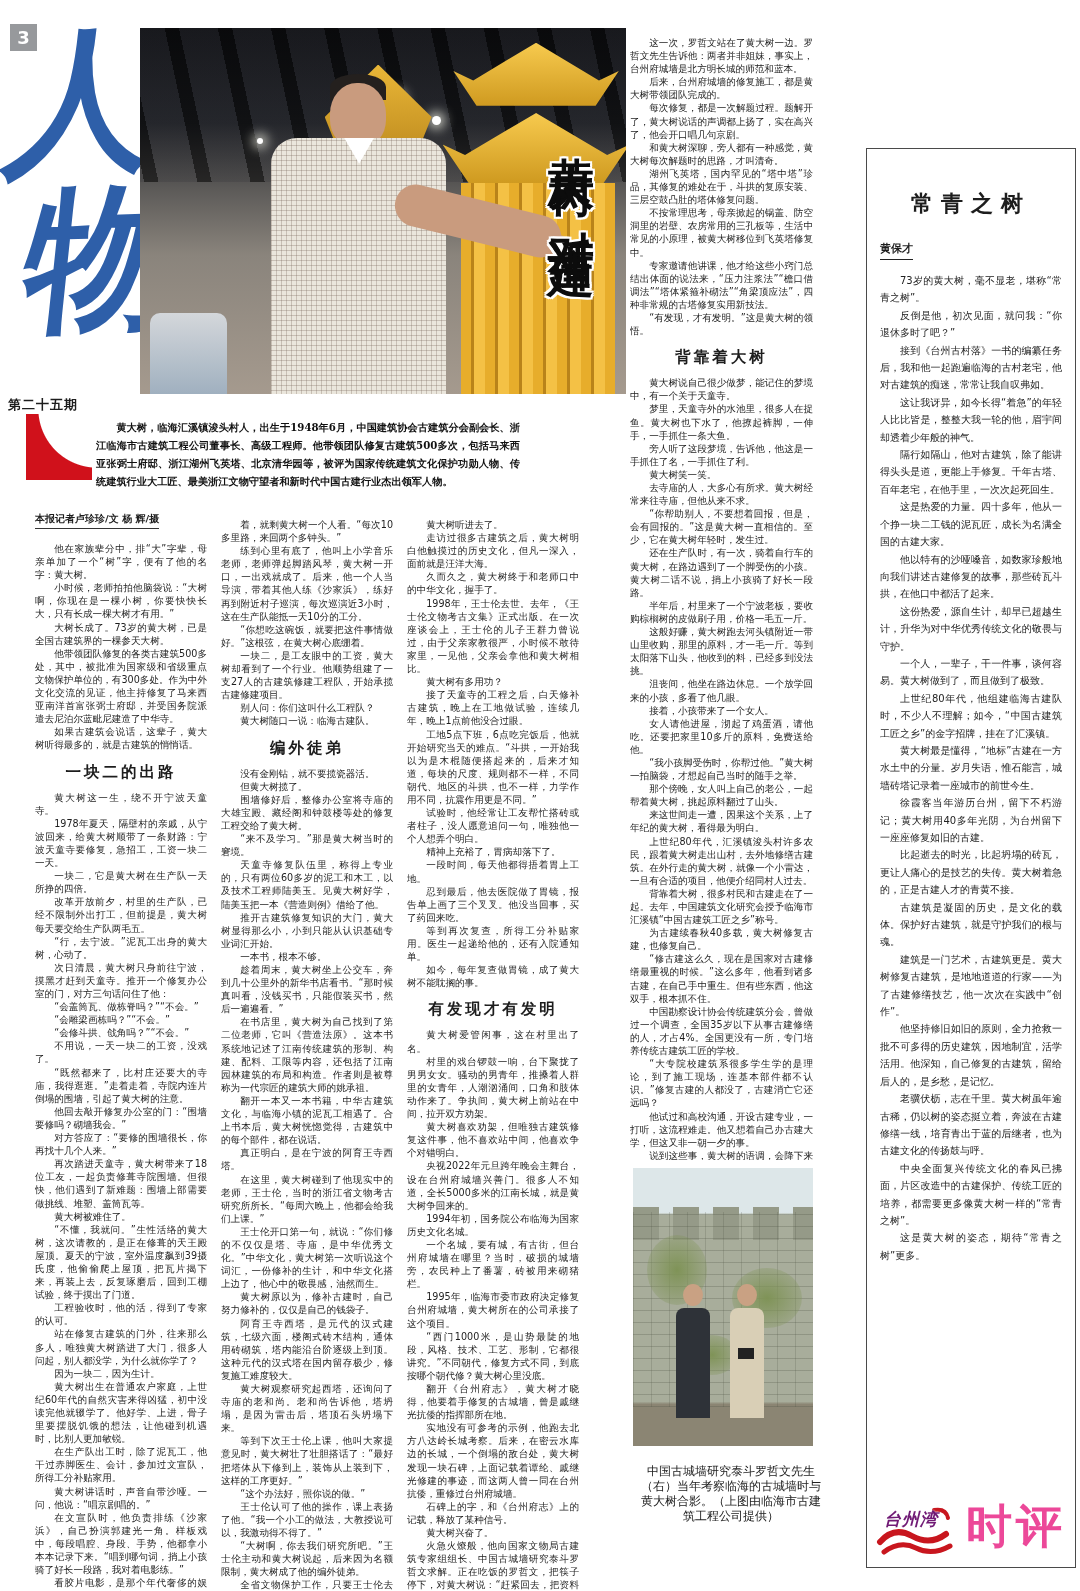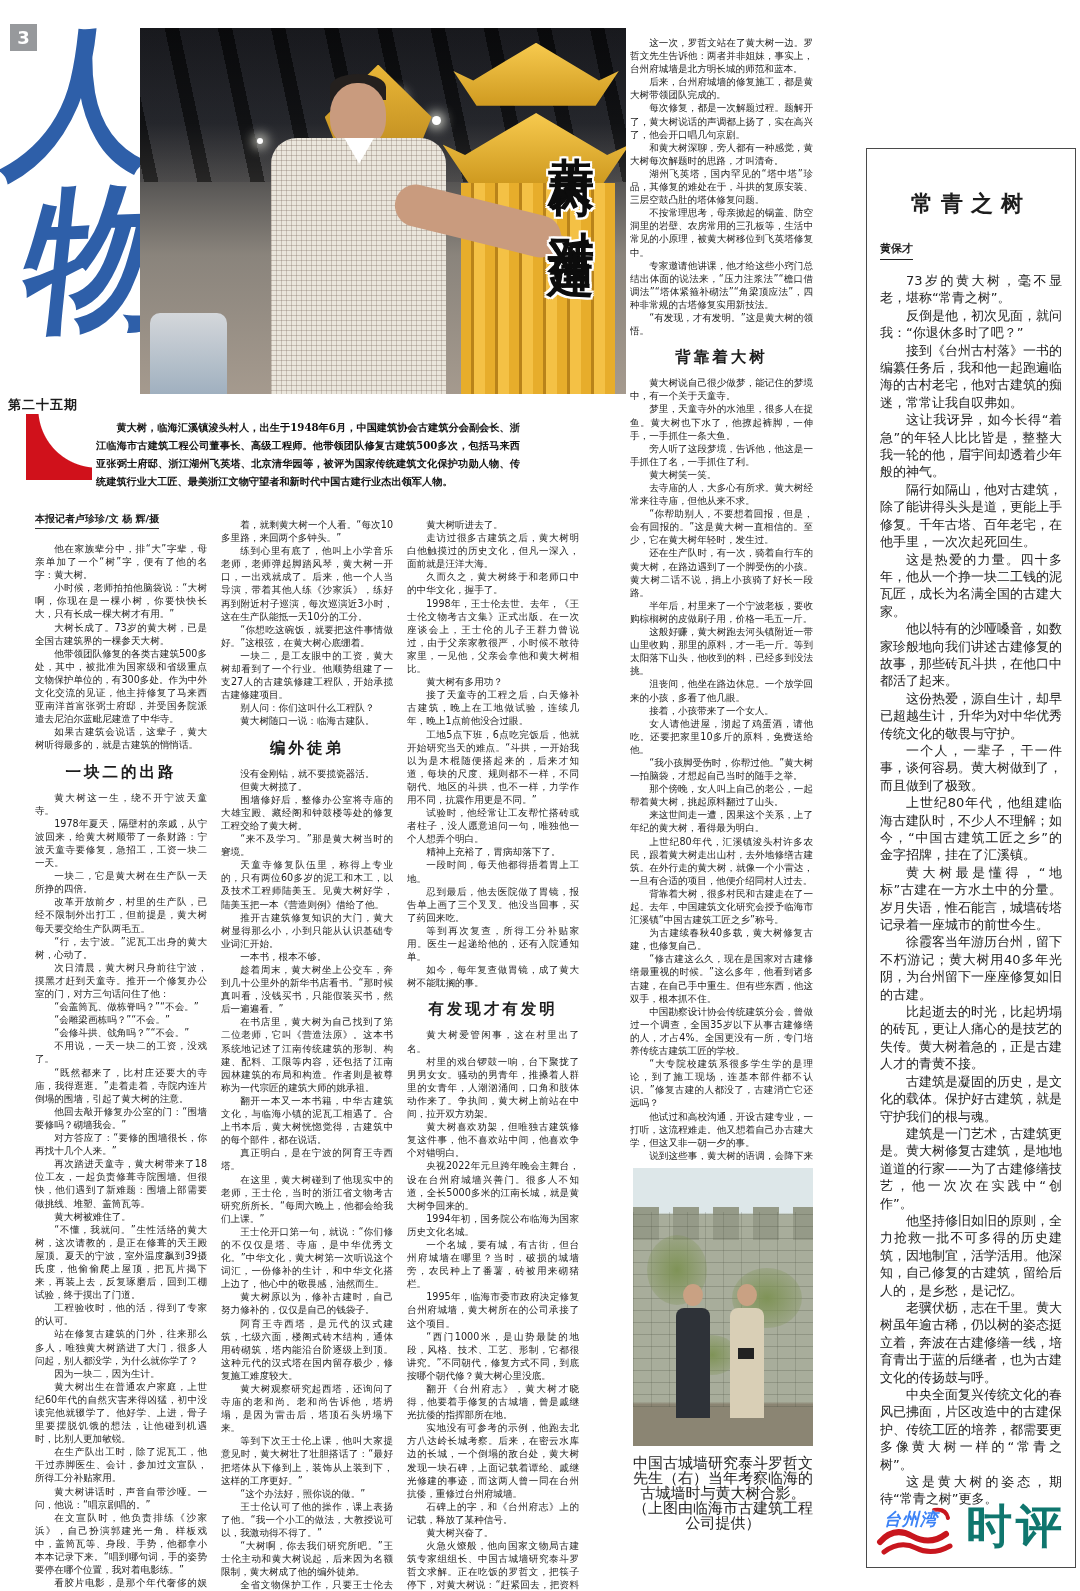--- a/index.html
+++ b/index.html
@@ -80,35 +80,35 @@
     background:repeating-linear-gradient(90deg,#959a88 0 26px,transparent 26px 40px);}
   .stones{position:absolute;left:0;top:16%;width:100%;height:70%;
     background:repeating-linear-gradient(0deg,rgba(70,75,60,.25) 0 1px,transparent 1px 12px),
                repeating-linear-gradient(90deg,rgba(70,75,60,.2) 0 1px,transparent 1px 18px);}
   .vine{position:absolute;border-radius:50%;background:radial-gradient(#7f9357,rgba(127,147,87,0));}
   .fig{position:absolute;bottom:10%;width:34px;height:110px;border-radius:8px 8px 0 0;}
   .figL{left:24%;background:#2e3238;}
   .figR{left:54%;background:#d9cfb6;}
   .fhead{position:absolute;top:-24px;left:7px;width:20px;height:22px;border-radius:50%;background:#c9a183;}
   .cam{position:absolute;top:40px;left:8px;width:16px;height:11px;background:#222;}
-  .caption{position:absolute;left:628px;top:1456px;width:190px;margin:0;
-    font-family:"DejaVu Serif",serif;font-size:15px;line-height:15px;text-align:center;color:#222;}
+  .caption{position:absolute;left:628px;top:1456px;width:190px;margin:8px;
+    font-family:"DejaVu Serif",serif;font-size:12px;line-height:15px;text-align:center;color:#222;}
   
   .sidebar{position:absolute;left:866px;top:148px;width:210px;height:1420px;
     border:1px solid #4a4a4a;box-sizing:border-box;padding:14px 13px;overflow:hidden;}
   .sbtitle{text-align:center;font-size:22px;letter-spacing:8px;font-weight:800;margin:26px 0 18px;}
   .sbauthor{display:inline-block;font-size:11px;font-weight:bold;border-bottom:1px solid #222;
     padding-bottom:3px;margin-bottom:12px;}
-  .sp{margin:0;text-indent:2em;text-align:justify;font-size:13px;line-height:17.4px;color:#222;}
+  .sp{margin:0;text-indent:2em;text-align:justify;font-size:10px;line-height:17.4px;color:#222;}
   
   .tpw{position:absolute;left:874px;top:1488px;width:200px;height:76px;}
   .swirl{position:absolute;left:0;top:4px;}
-  .tpw-brand{position:absolute;left:10px;top:20px;font-size:17px;font-weight:900;color:#3b82f6;
+  .tpw-brand{position:absolute;left:10px;top:20px;font-size:17px;font-weight:900;color:#701a75;
     font-style:italic;letter-spacing:1px;text-shadow:0 0 2px #fff;}
-  .tpw-label{position:absolute;left:92px;top:8px;font-size:46px;font-weight:900;color:#0f766e;
+  .tpw-label{position:absolute;left:92px;top:8px;font-size:46px;font-weight:900;color:#ec4899;
     letter-spacing:4px;}
 </style>
 </head>
 <body>
 
 <div class="sheet">
 
   <div class="pagenum">3</div>
 
   <div class="renwu">
@@ -170,21 +170,21 @@
         <p class="bp">对方答应了：“要修的围墙很长，你再找十几个人来。”</p>
         <p class="bp">再次踏进天童寺，黄大树带来了18位工友，一起负责修葺寺院围墙。但很快，他们遇到了新难题：围墙上部需要做挑线、堆塑、盖筒瓦等。</p>
         <p class="bp">黄大树被难住了。</p>
         <p class="bp">“不懂，我就问。”生性活络的黄大树，这次请教的，是正在修葺的天王殿屋顶。夏天的宁波，室外温度飙到39摄氏度，他偷偷爬上屋顶，把瓦片揭下来，再装上去，反复琢磨后，回到工棚试验，终于摸出了门道。</p>
         <p class="bp">工程验收时，他的活，得到了专家的认可。</p>
         <p class="bp">站在修复古建筑的门外，往来那么多人，唯独黄大树踏进了大门，很多人问起，别人都没学，为什么就你学了？</p>
         <p class="bp">因为一块二，因为生计。</p>
         <p class="bp">黄大树出生在普通农户家庭，上世纪60年代的自然灾害来得凶猛，初中没读完他就辍学了。他好学、上进，骨子里要摆脱饥饿的想法，让他碰到机遇时，比别人更加敏锐。</p>
         <p class="bp">在生产队出工时，除了泥瓦工，他干过赤脚医生、会计，参加过文宣队，所得工分补贴家用。</p>
         <p class="bp">黄大树讲话时，声音自带沙哑。一问，他说：“唱京剧唱的。”</p>
-        <p class="bp">在文宣队时，他负责排练《沙家浜》，自己扮演郭建光一角。样板戏中，盖筒瓦等、身段、手势，他都拿小本本记录下来。“唱到哪句词，手的姿势要停在哪个位置，我对着电影练。”</p>
+        <p class="bp">在文宣队时，他负责排练《沙家浜》，自己扮演郭建光一角。样板戏中，每段唱腔、身段、手势，他都拿小本本记录下来。“唱到哪句词，捎上小孩骑了好长一段路，我对着电影练。”</p>
         <p class="bp">看胶片电影，是那个年代奢侈的娱乐活动，一出《沙家浜》，从一个村庄轮到另一个村庄。轮到黄大树所在的浚头村，他早早吃完饭，搬上小板凳坐在露天晒谷场等着。</p>
       </div>
   </div>
 
   <div class="col c2">
     <div>
         <p class="bp">着，就剩黄大树一个人看。“每次10多里路，来回两个多钟头。”</p>
         <p class="bp">练到心里有底了，他叫上小学音乐老师，老师弹起脚踏风琴，黄大树一开口，一出戏就成了。后来，他一个人当导演，带着其他人练《沙家浜》，练好再到附近村子巡演，每次巡演近3小时，这在生产队能抵一天10分的工分。</p>
         <p class="bp">“你想吃这碗饭，就要把这件事情做好。”这根弦，在黄大树心底绷着。</p>
         <p class="bp">一块二，是工友眼中的工资，黄大树却看到了一个行业。他顺势组建了一支27人的古建筑修建工程队，开始承揽古建修建项目。</p>

